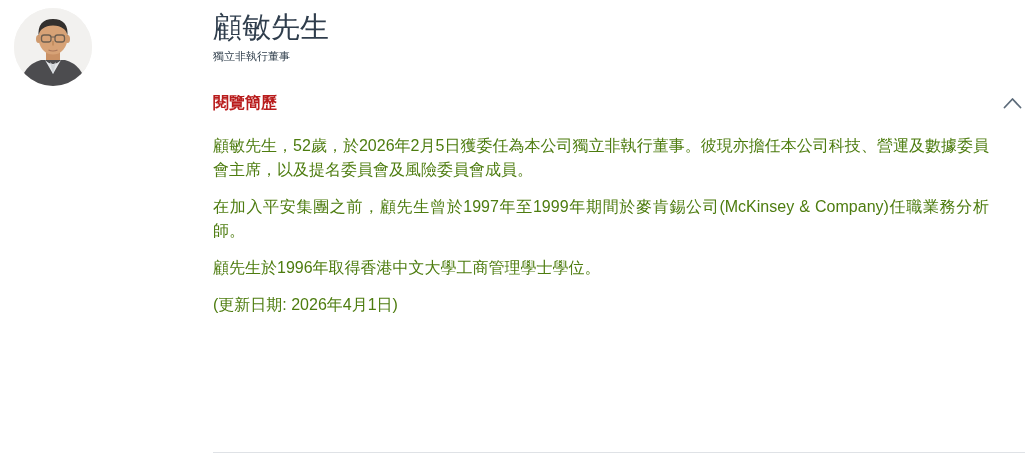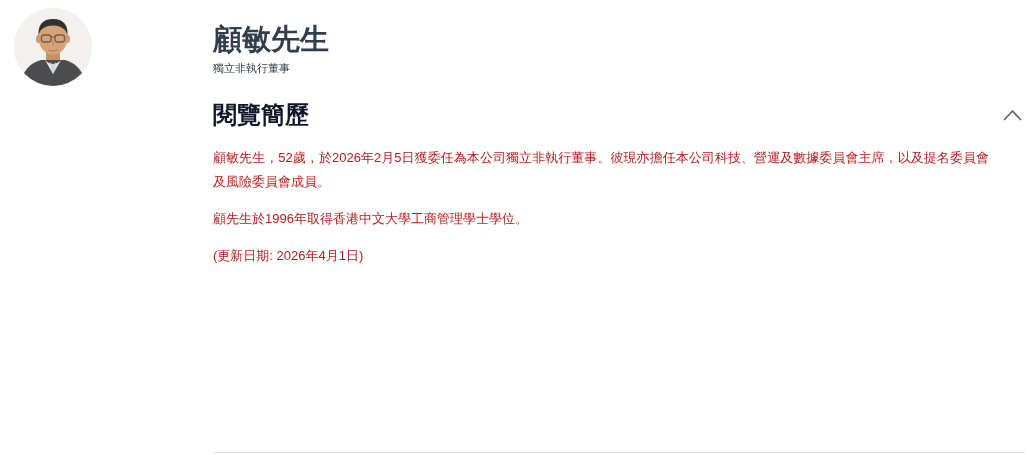--- a/index.html
+++ b/index.html
@@ -18,59 +18,59 @@
     border-radius:50%;
     overflow:hidden;
     background:#f2f1ef;
   }
   .avatar svg { display:block; width:100%; height:100%; }
   .content {
     position:absolute; left:213px; top:0;
     width:790px;
   }
   .name {
-    margin-top:21px;
+    margin-top:9px;
     font-size:29px;
     line-height:36px;
-    font-weight:700;
+    font-weight:400;
     color:#2f3d4c;
   }
   .subtitle {
     font-size:11px;
     line-height:21px;
     margin-top:1px;
     color:#32404e;
   }
   .section-header {
     margin-top:22px;
     display:flex;
     align-items:center;
     justify-content:space-between;
     width:812px;
     cursor:pointer;
   }
   .section-heading {
-    font-size:24px;
+    font-size:16px;
     line-height:28px;
     font-weight:700;
-    color:#0f172a;
+    color:#b91c1c;
   }
   .collapse-btn {
     background:none; border:none;
     width:26px; height:26px;
     display:flex; align-items:center; justify-content:center;
     cursor:pointer;
     padding:0;
   }
   .bio-body { margin-top:17px; width:776px; }
   .bio-body p {
-    font-size:13px;
+    font-size:16px;
     line-height:24px;
     margin-bottom:13px;
-    color:#b91c1c;
+    color:#4d7c0f;
     text-align:justify;
     text-justify:inter-ideograph;
   }
   .bio-body p:last-child { margin-bottom:0; }
   .bottom-divider {
     position:absolute;
     left:213px; right:4px; top:452px;
     height:1px;
     background:#dfe2e6;
   }
@@ -116,20 +116,21 @@
       <h2 class="section-heading">閱覽簡歷</h2>
       <button class="collapse-btn" aria-label="collapse section">
         <svg width="19" height="12" viewBox="0 0 19 12">
           <polyline points="1.5,10.5 9.5,2 17.5,10.5" fill="none" stroke="#5c6b7a" stroke-width="1.8" stroke-linecap="round" stroke-linejoin="round"></polyline>
         </svg>
       </button>
     </div>
 
     <div class="bio-body">
       <p>顧敏先生，52歲，於2026年2月5日獲委任為本公司獨立非執行董事。彼現亦擔任本公司科技、營運及數據委員會主席，以及提名委員會及風險委員會成員。</p>
+      <p>在加入平安集團之前，顧先生曾於1997年至1999年期間於麥肯錫公司(McKinsey &amp; Company)任職業務分析師。</p>
       <p>顧先生於1996年取得香港中文大學工商管理學士學位。</p>
       <p>(更新日期: 2026年4月1日)</p>
     </div>
 
   </div>
 
   <div class="bottom-divider"></div>
 
 </div>
 

